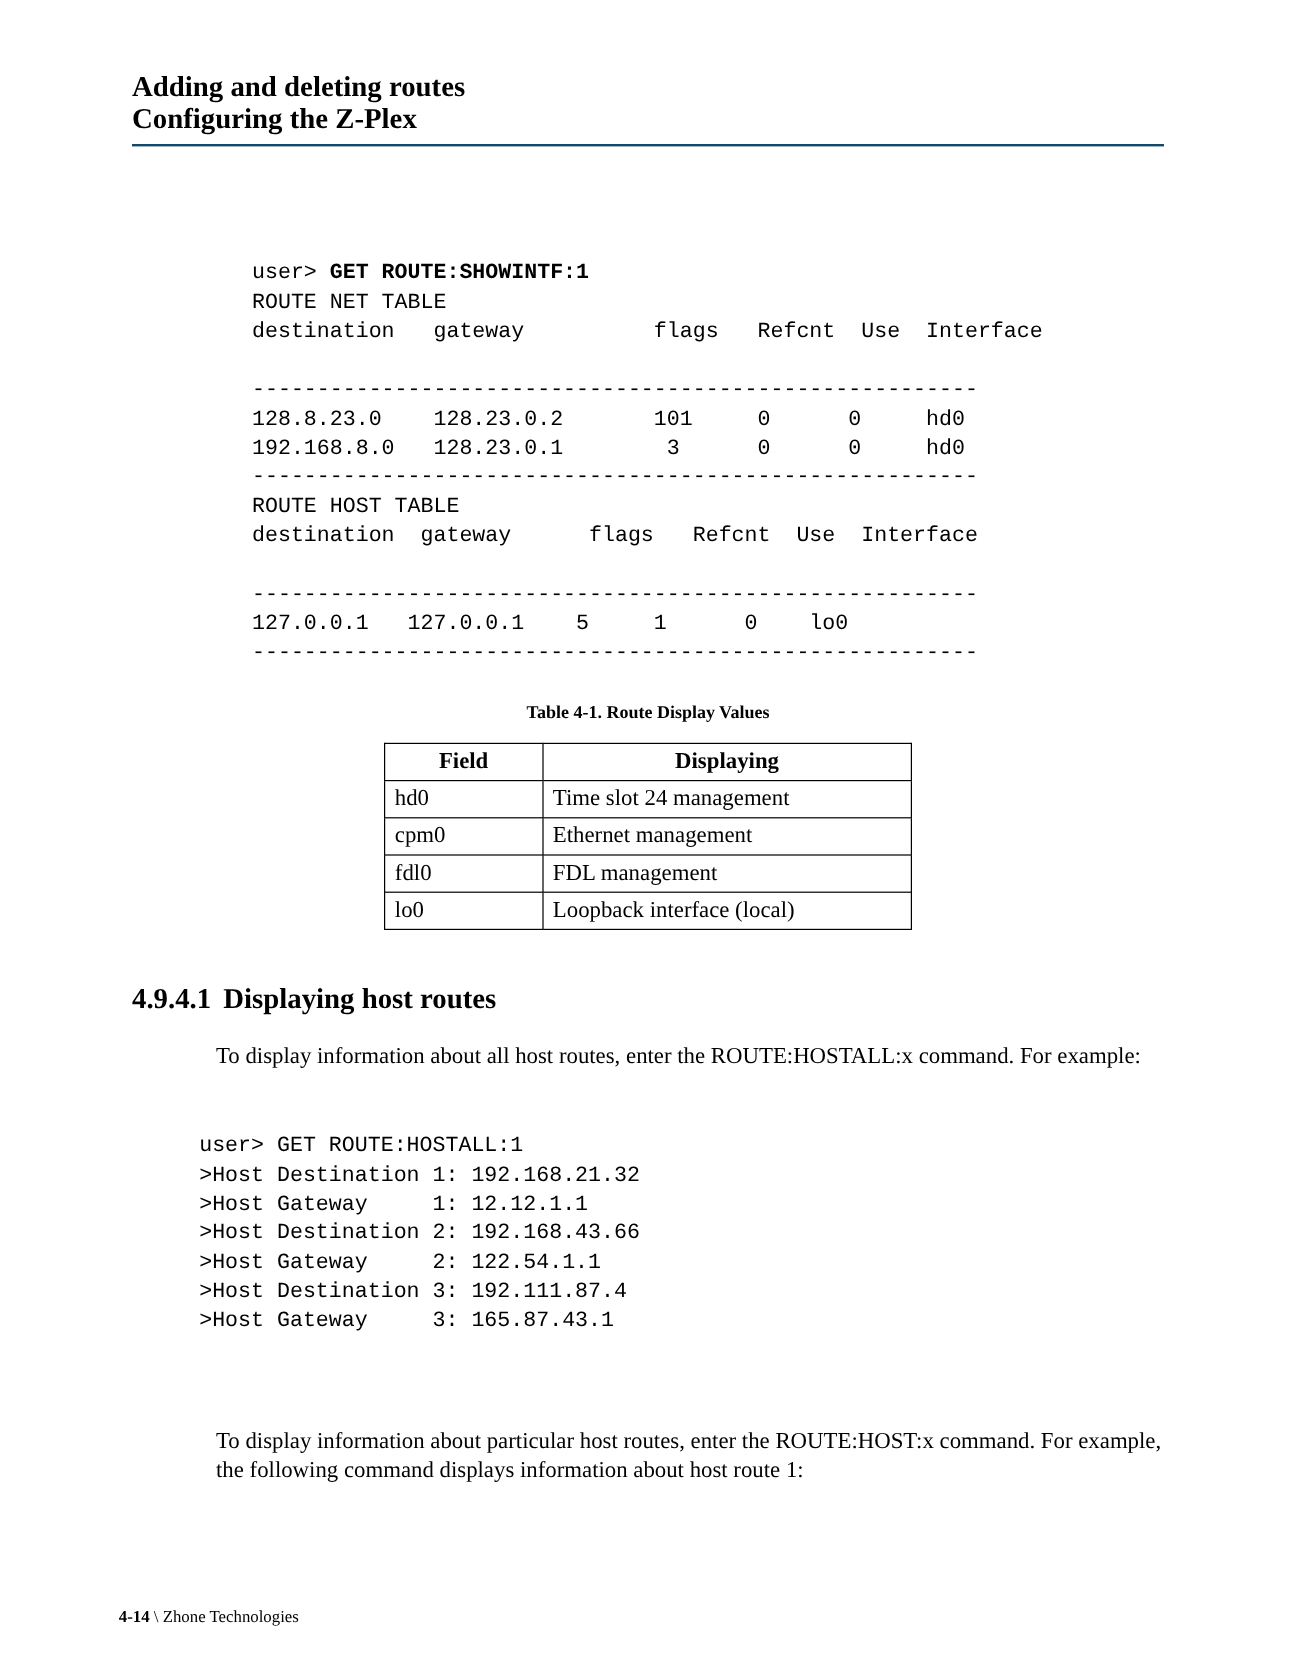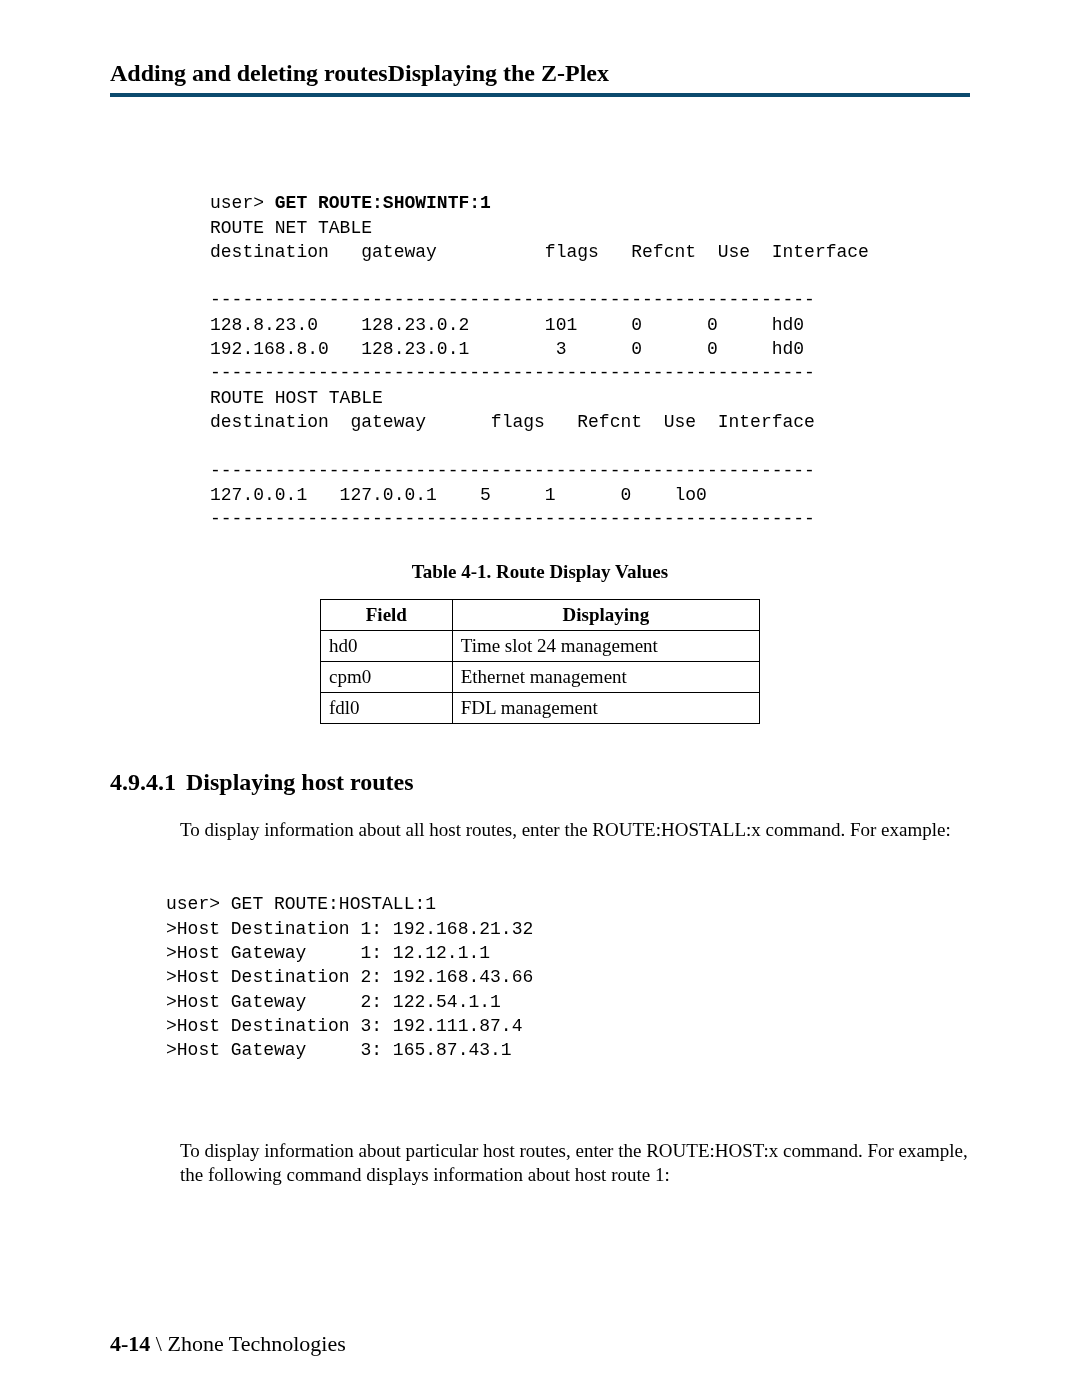--- a/index.html
+++ b/index.html
@@ -11,25 +11,26 @@
   }
   .page {
     width: 1080px;
     height: 1397px;
     position: relative;
     box-sizing: border-box;
     padding: 60px 110px 40px 110px;
   }
   .header {
     display: flex;
-    justify-content: flex-start;
+    justify-content: center;
     font-size: 24px;
     font-weight: bold;
-    border-bottom: 4px solid #0c4a6e;
+    border-bottom: 2px solid #0c4a6e;
     padding-bottom: 6px;
+    flex-direction: column;
   }
   .terminal {
     font-family: "Courier New", Courier, monospace;
     font-size: 18px;
     white-space: pre;
     margin-top: 70px;
     margin-left: 100px;
     line-height: 1.35;
   }
   .terminal .prompt {
@@ -38,21 +39,21 @@
   .terminal .cmd {
     font-weight: bold;
     text-align: center;
   }
   .caption-para {
     font-size: 19px;
     margin-top: 50px;
     margin-left: 70px;
   }
   .table-caption {
-    font-size: 19px;
+    font-size: 15px;
     font-weight: bold;
     text-align: center;
     margin-top: 30px;
   }
   table.route-table {
     border-collapse: collapse;
     margin: 16px auto 0 auto;
     width: 440px;
     font-size: 19px;
   }
@@ -89,35 +90,35 @@
     font-family: "Courier New", Courier, monospace;
     font-size: 18px;
     white-space: pre;
     margin-top: 25px;
     margin-left: 56px;
     line-height: 1.35;
   }
   .footer {
     position: absolute;
     bottom: 40px;
-    left: 110px;
-    font-size: 22px;
+    left: 99px;
+    font-size: 14px;
   }
   .footer .pg {
     font-weight: bold;
   }
 </style>
 </head>
 <body>
 
 <div class="page">
 
   <div class="header">
     <span>Adding and deleting routes</span>
-    <span>Displaying the Z-Plex</span>
+    <span>Configuring the Z-Plex</span>
   </div>
 
   <div class="terminal">
 <span class="prompt">user&gt; </span><span class="cmd">GET ROUTE:SHOWINTF:1</span>
 <span>ROUTE NET TABLE</span>
 <span>destination   gateway          flags   Refcnt  Use  Interface</span>
 <span></span>
 <span>--------------------------------------------------------</span>
 <span>128.8.23.0    128.23.0.2       101     0      0     hd0</span>
 <span>192.168.8.0   128.23.0.1        3      0      0     hd0</span>
@@ -146,20 +147,24 @@
         <td>Time slot 24 management</td>
       </tr>
       <tr>
         <td class="field">cpm0</td>
         <td>Ethernet management</td>
       </tr>
       <tr>
         <td class="field">fdl0</td>
         <td>FDL management</td>
       </tr>
+      <tr>
+        <td class="field">lo0</td>
+        <td>Loopback interface (local)</td>
+      </tr>
     </tbody>
   </table>
 
   <div class="sec-heading">
     <span class="num">4.9.4.1</span>
     <span>Displaying host routes</span>
   </div>
 
   <div class="body-para">To display information about all host routes, enter the ROUTE:HOSTALL:x command. For example:</div>
 

